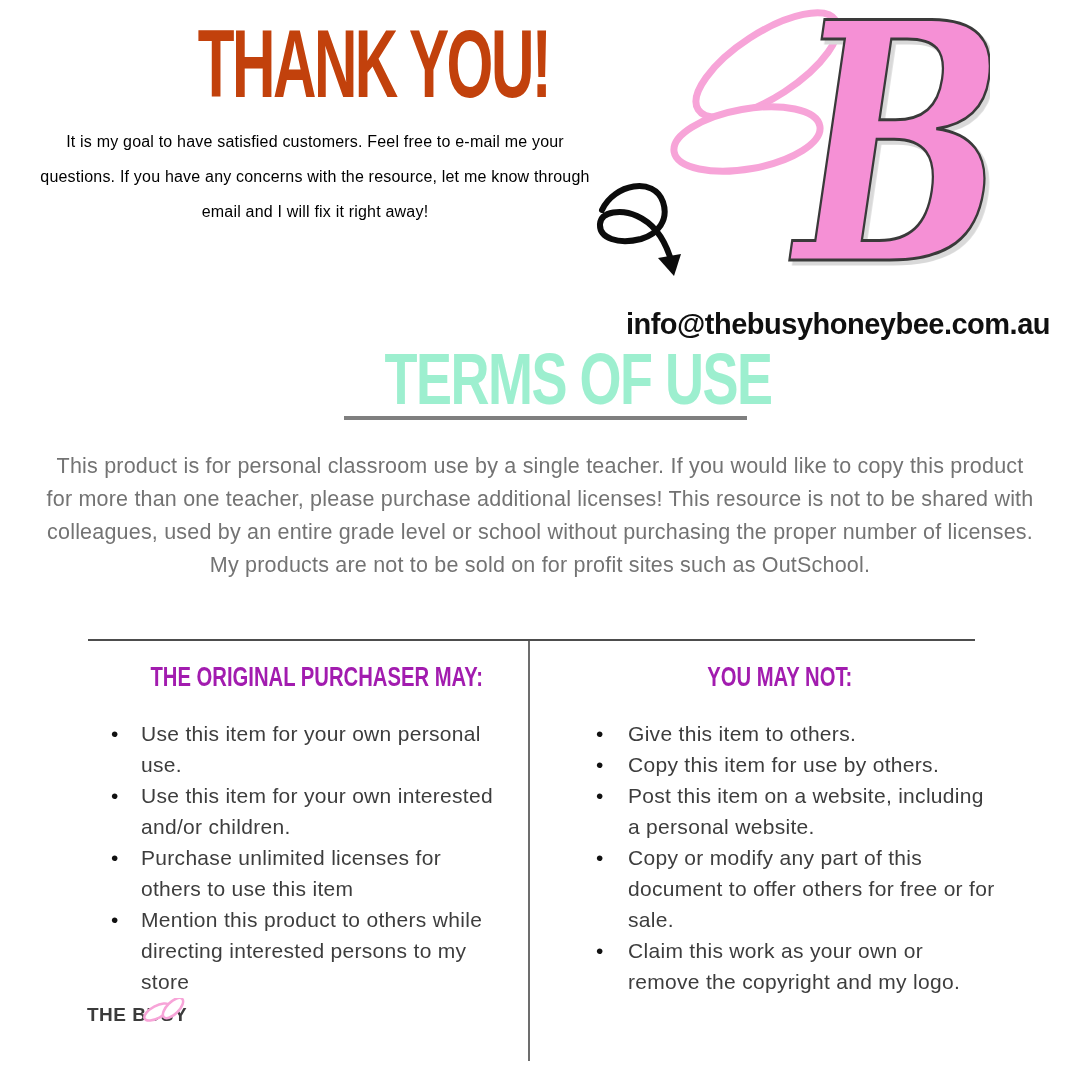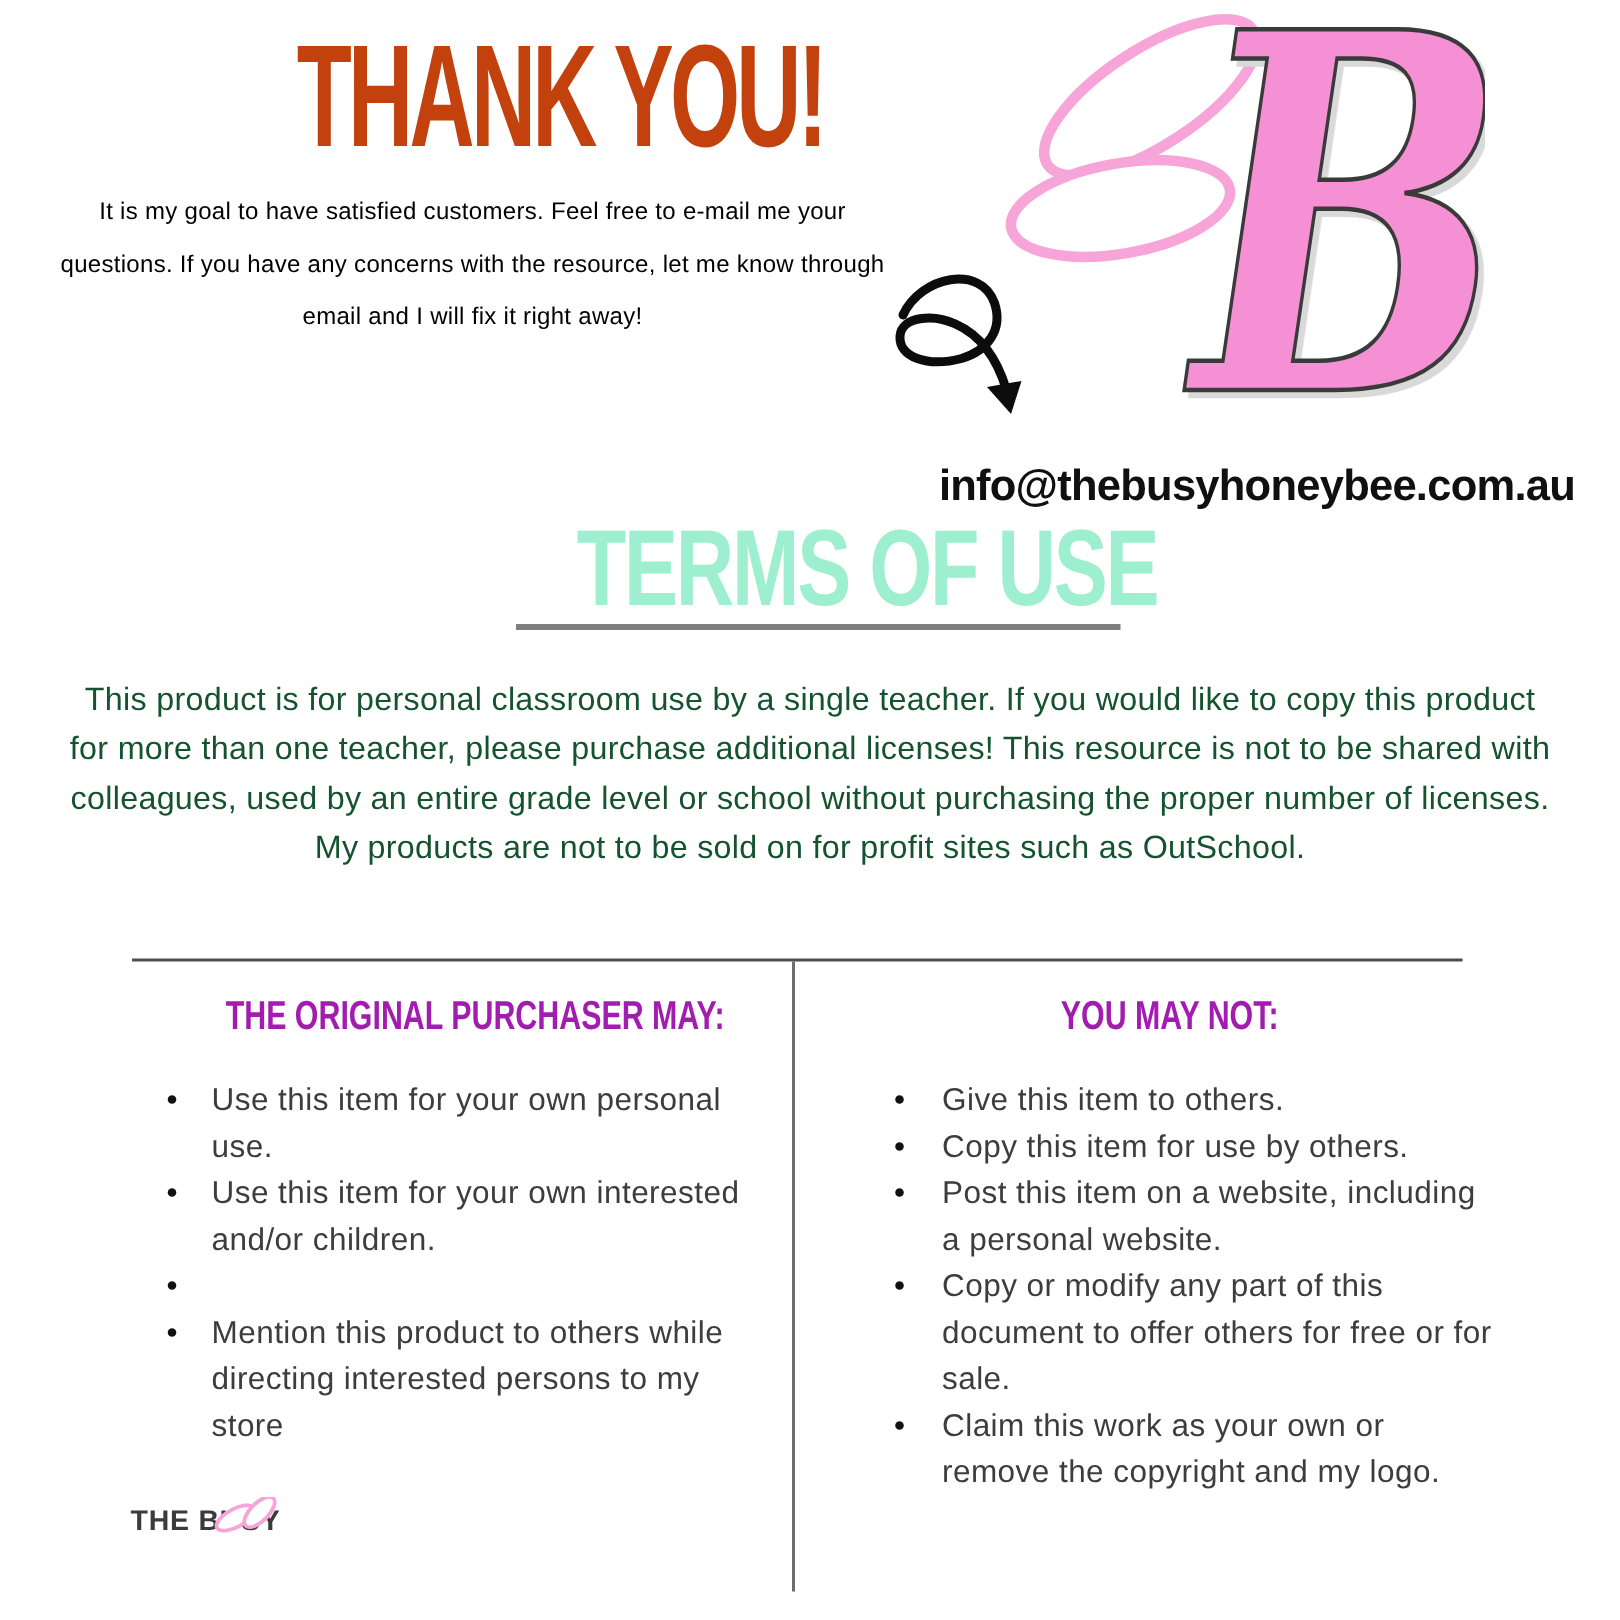--- a/index.html
+++ b/index.html
@@ -37,21 +37,21 @@
   .terms-title-wrap { left:320px; top:342px; width:450px; text-align:left; }
   .terms-title {
     color:#9defcf; font-size:72px; font-weight:bold; line-height:74px; white-space:nowrap;
   }
   .terms-title .squeeze {
     display:inline-block; transform:scaleX(0.75); transform-origin:center; letter-spacing:-2px;
   }
   .terms-underline { margin:0 auto; width:403px; height:4px; background:#7f7f7f; }
   .terms-body {
     left:45px; top:450px; width:990px; text-align:center;
-    font-size:21.5px; line-height:33px; letter-spacing:0.2px; color:#14532d;
+    font-size:21.5px; line-height:33px; letter-spacing:0.2px; color:#737373;
   }
 
   
   .rule-h { left:88px; top:639px; width:887px; height:2px; background:#4d4d4d; }
   .rule-v { left:528px; top:641px; width:2px; height:420px; background:#6d6d6d; }
 
   
   .col { position:absolute; top:660px; }
   .col-left  { left:95px;  width:412px; }
   .col-right { left:556px; width:448px; }
@@ -135,20 +135,21 @@
       <li>
         <span class="dot">•</span>
         <span class="li-text">Use this item for your own personal use.</span>
       </li>
       <li>
         <span class="dot">•</span>
         <span class="li-text">Use this item for your own interested and/or children.</span>
       </li>
       <li>
         <span class="dot">•</span>
+        <span class="li-text">Purchase unlimited licenses for others to use this item</span>
       </li>
       <li>
         <span class="dot">•</span>
         <span class="li-text">Mention this product to others while directing interested persons to my store</span>
       </li>
     </ul>
   </div>
 
   <div class="col col-right">
     <div class="col-heading">

